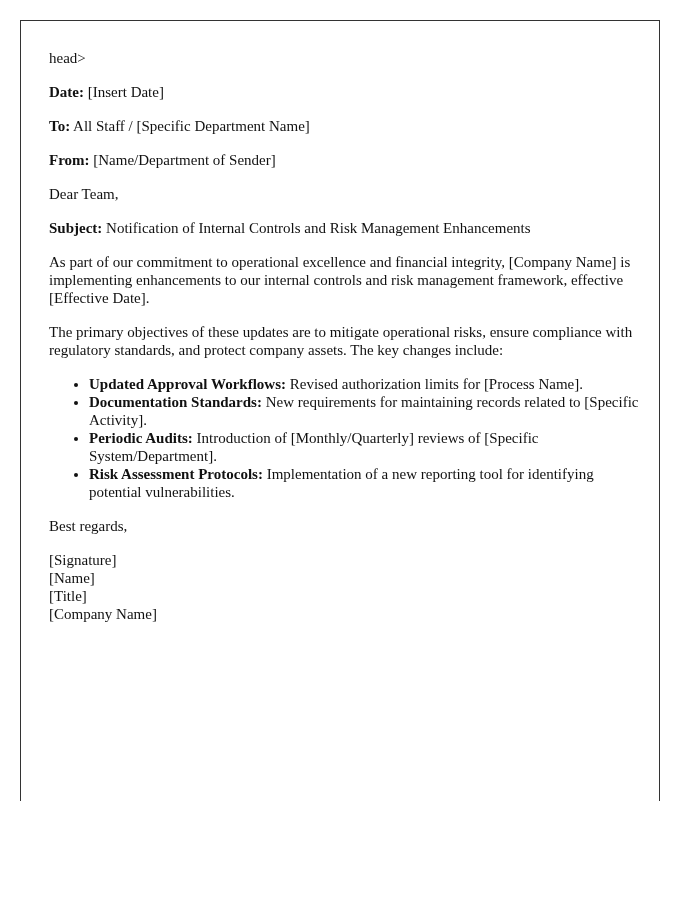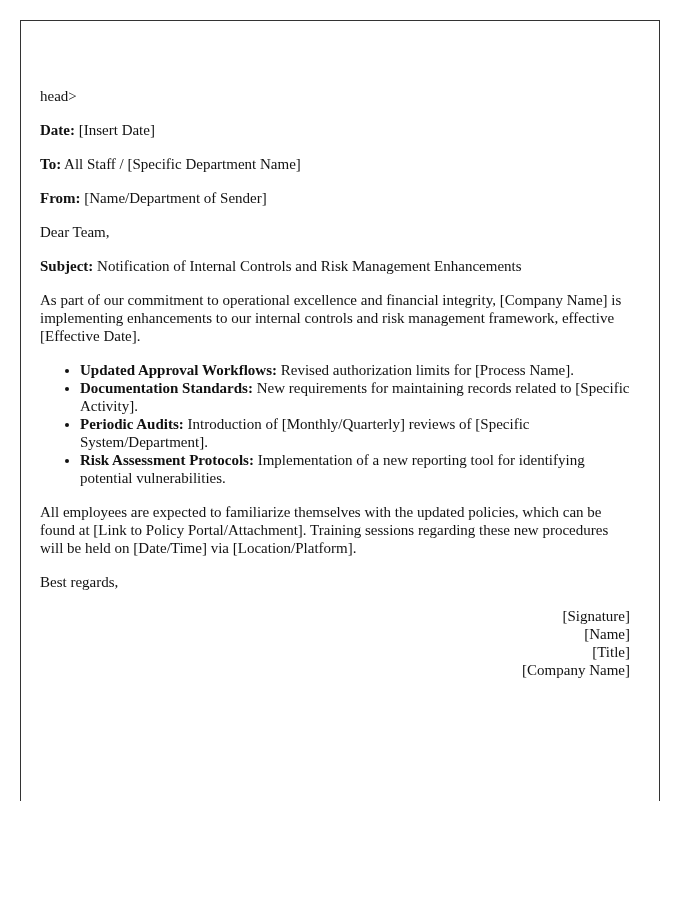--- a/index.html
+++ b/index.html
@@ -23,44 +23,42 @@
       top: 20px;
       width: 640px;
       height: 781px;
       border: 1px solid #333333;
       border-bottom: none;
       overflow: hidden;
       box-sizing: border-box;
     }
     .content {
       position: absolute;
-      left: 19px;
+      left: 28px;
       top: 28px;
       width: 590px;
-      margin-top: 38px;
     }
     p {
       margin: 0 0 16px 0;
     }
     .field-label {
       font-weight: bold;
     }
     ul {
       margin: 0 0 16px 0;
       padding-left: 40px;
     }
     li {
       margin: 0;
     }
     .item-title {
       font-weight: bold;
     }
     .sig-line {
       display: block;
-      text-align: right;
     }
   </style>
 </head>
 <body>
 
 <div class="page">
   <div class="content">
 
     <p>head&gt;</p>
 
@@ -81,41 +79,41 @@
 
     <p>Dear Team,</p>
 
     <p>
       <span class="field-label">Subject:</span>
       <span>Notification of Internal Controls and Risk Management Enhancements</span>
     </p>
 
     <p>As part of our commitment to operational excellence and financial integrity, [Company Name] is implementing enhancements to our internal controls and risk management framework, effective [Effective Date].</p>
 
+    <p>The primary objectives of these updates are to mitigate operational risks, ensure compliance with regulatory standards, and protect company assets. The key changes include:</p>
 
     <ul>
       <li>
         <span class="item-title">Updated Approval Workflows:</span>
         <span>Revised authorization limits for [Process Name].</span>
       </li>
       <li>
         <span class="item-title">Documentation Standards:</span>
         <span>New requirements for maintaining records related to [Specific Activity].</span>
       </li>
       <li>
         <span class="item-title">Periodic Audits:</span>
         <span>Introduction of [Monthly/Quarterly] reviews of [Specific System/Department].</span>
       </li>
       <li>
         <span class="item-title">Risk Assessment Protocols:</span>
         <span>Implementation of a new reporting tool for identifying potential vulnerabilities.</span>
       </li>
     </ul>
 
-    <p>All employees are expected to familiarize themselves with the updated policies, which can be found at [Link to Policy Portal/Attachment]. Training sessions regarding these new procedures will be held on [Date/Time] via [Location/Platform].</p>
 
 
 
     <p>Best regards,</p>
 
     <p>
       <span class="sig-line">[Signature]</span>
       <span class="sig-line">[Name]</span>
       <span class="sig-line">[Title]</span>
       <span class="sig-line">[Company Name]</span>

